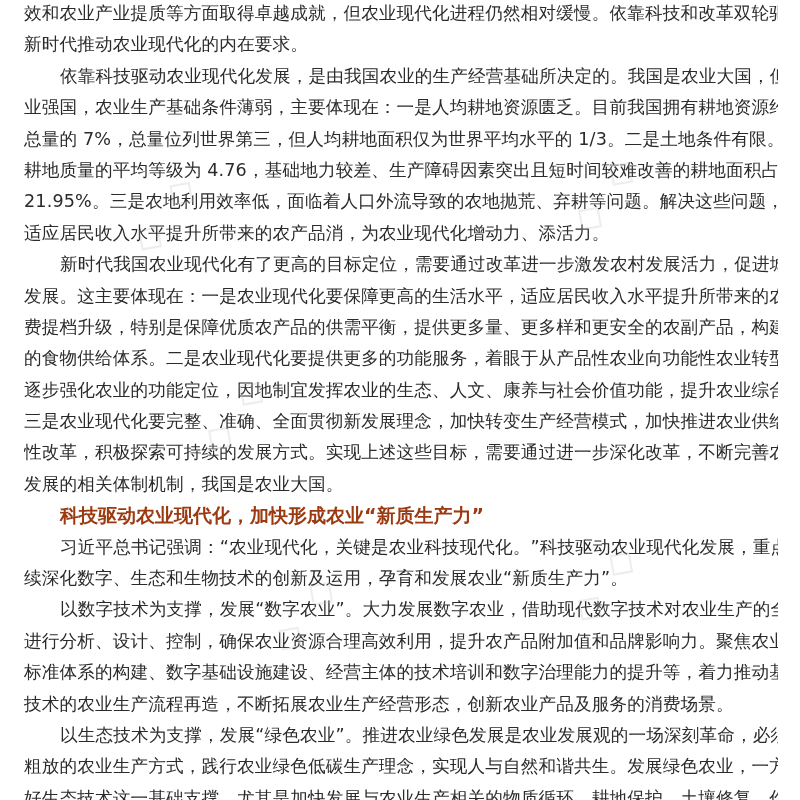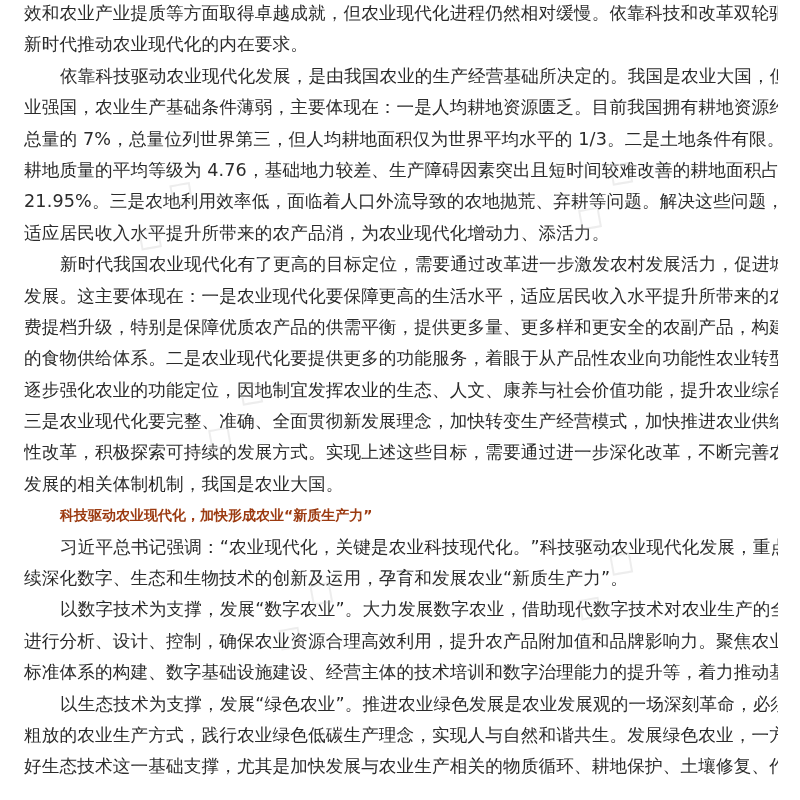--- a/index.html
+++ b/index.html
@@ -9,21 +9,21 @@
     color: #2b2b2b; position: relative;
   }
   .article { position: absolute; left: 24px; top: -2px; width: 754px; }
   .p {
     font-size: 17.6px; line-height: 31.4px; letter-spacing: 0.15px;
     text-align: justify; margin: 0; white-space: nowrap;
   }
   .line { display: block; height: 31.4px; overflow: hidden; }
   .indent { padding-left: 36px; }
   .heading {
-    font-size: 14px; line-height: 31.4px; font-weight: bold;
+    font-size: 19px; line-height: 31.4px; font-weight: bold;
     color: #9b3a10; padding-left: 36px; margin: 0; white-space: nowrap;
   }
   .watermark {
     position: absolute; color: rgba(190,190,190,0.28);
     font-size: 38px; font-weight: bold; transform: rotate(-55deg);
     pointer-events: none; letter-spacing: 6px;
   }
 </style>
 </head>
 <body>
@@ -59,20 +59,21 @@
 
   <div class="p">
     <span class="line indent">习近平总书记强调：“农业现代化，关键是农业科技现代化。”科技驱动农业现代化发展，重点是持</span>
     <span class="line">续深化数字、生态和生物技术的创新及运用，孕育和发展农业“新质生产力”。</span>
   </div>
 
   <div class="p">
     <span class="line indent">以数字技术为支撑，发展“数字农业”。大力发展数字农业，借助现代数字技术对农业生产的全过程</span>
     <span class="line">进行分析、设计、控制，确保农业资源合理高效利用，提升农产品附加值和品牌影响力。聚焦农业数字化</span>
     <span class="line">标准体系的构建、数字基础设施建设、经营主体的技术培训和数字治理能力的提升等，着力推动基于数字</span>
+    <span class="line">技术的农业生产流程再造，不断拓展农业生产经营形态，创新农业产品及服务的消费场景。</span>
   </div>
 
   <div class="p">
     <span class="line indent">以生态技术为支撑，发展“绿色农业”。推进农业绿色发展是农业发展观的一场深刻革命，必须改变</span>
     <span class="line">粗放的农业生产方式，践行农业绿色低碳生产理念，实现人与自然和谐共生。发展绿色农业，一方面应抓</span>
     <span class="line">好生态技术这一基础支撑，尤其是加快发展与农业生产相关的物质循环、耕地保护、土壤修复、作物营养</span>
   </div>
 </div>
 
 <div class="watermark" style="left:120px;top:190px;">◇ ◇</div>

